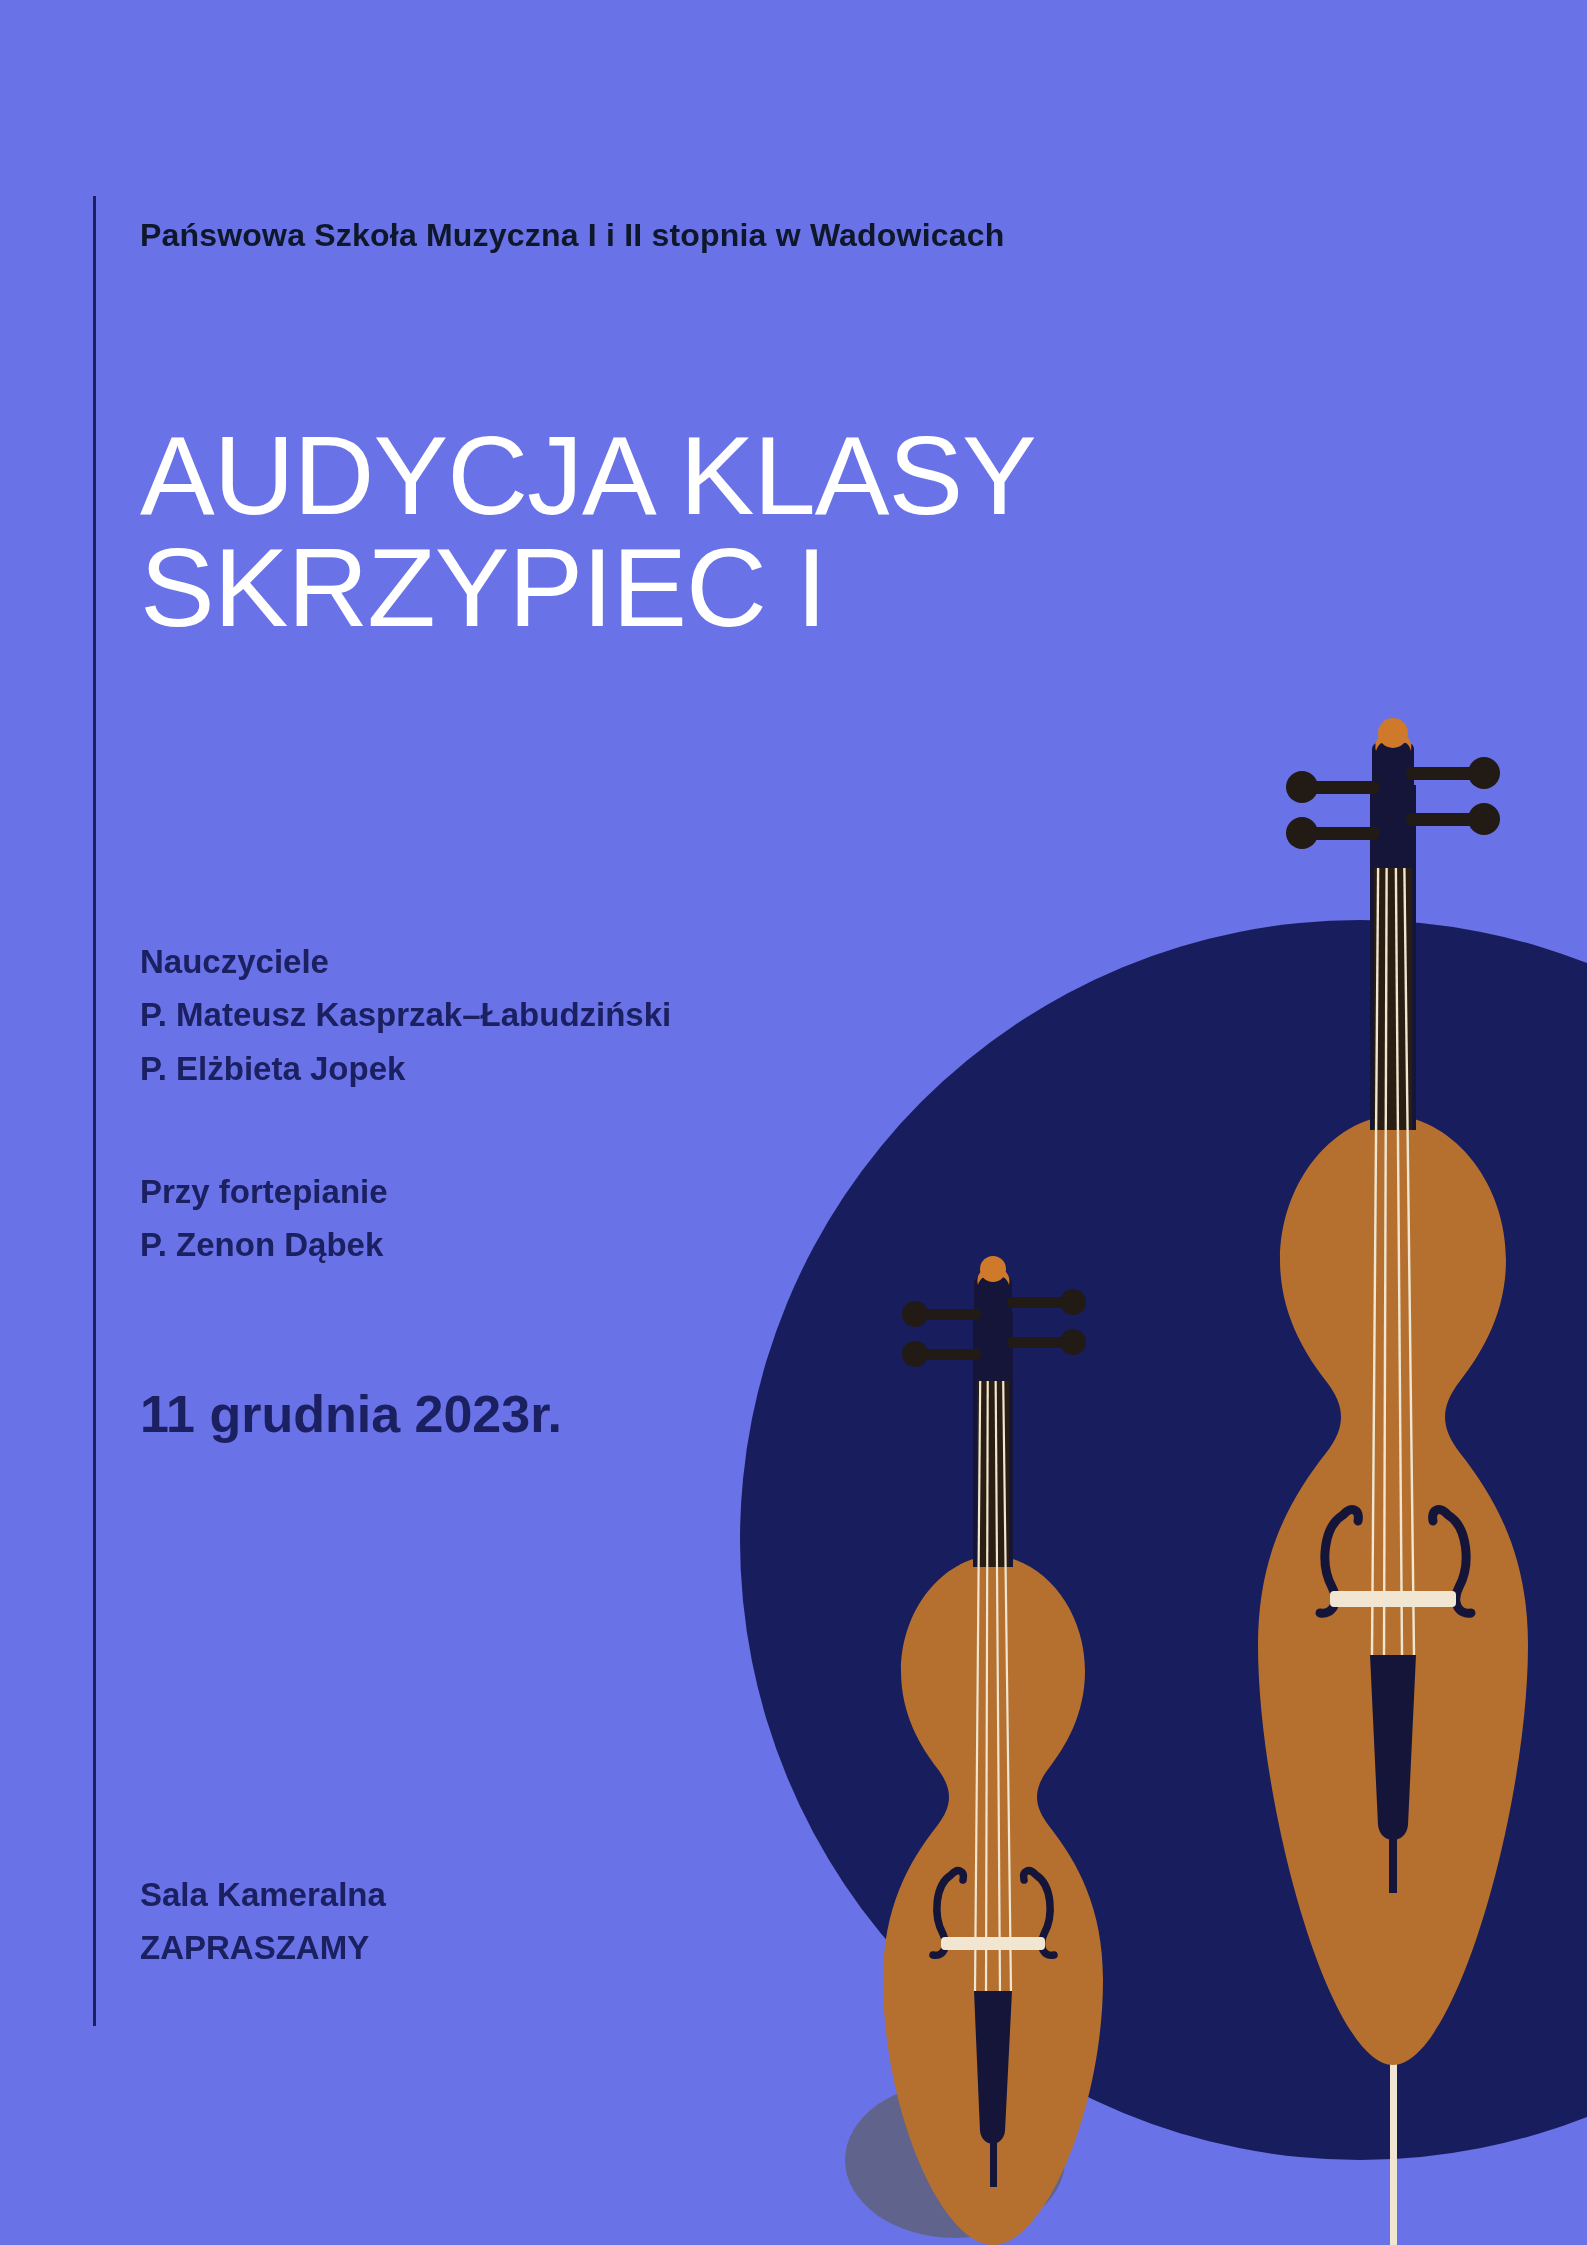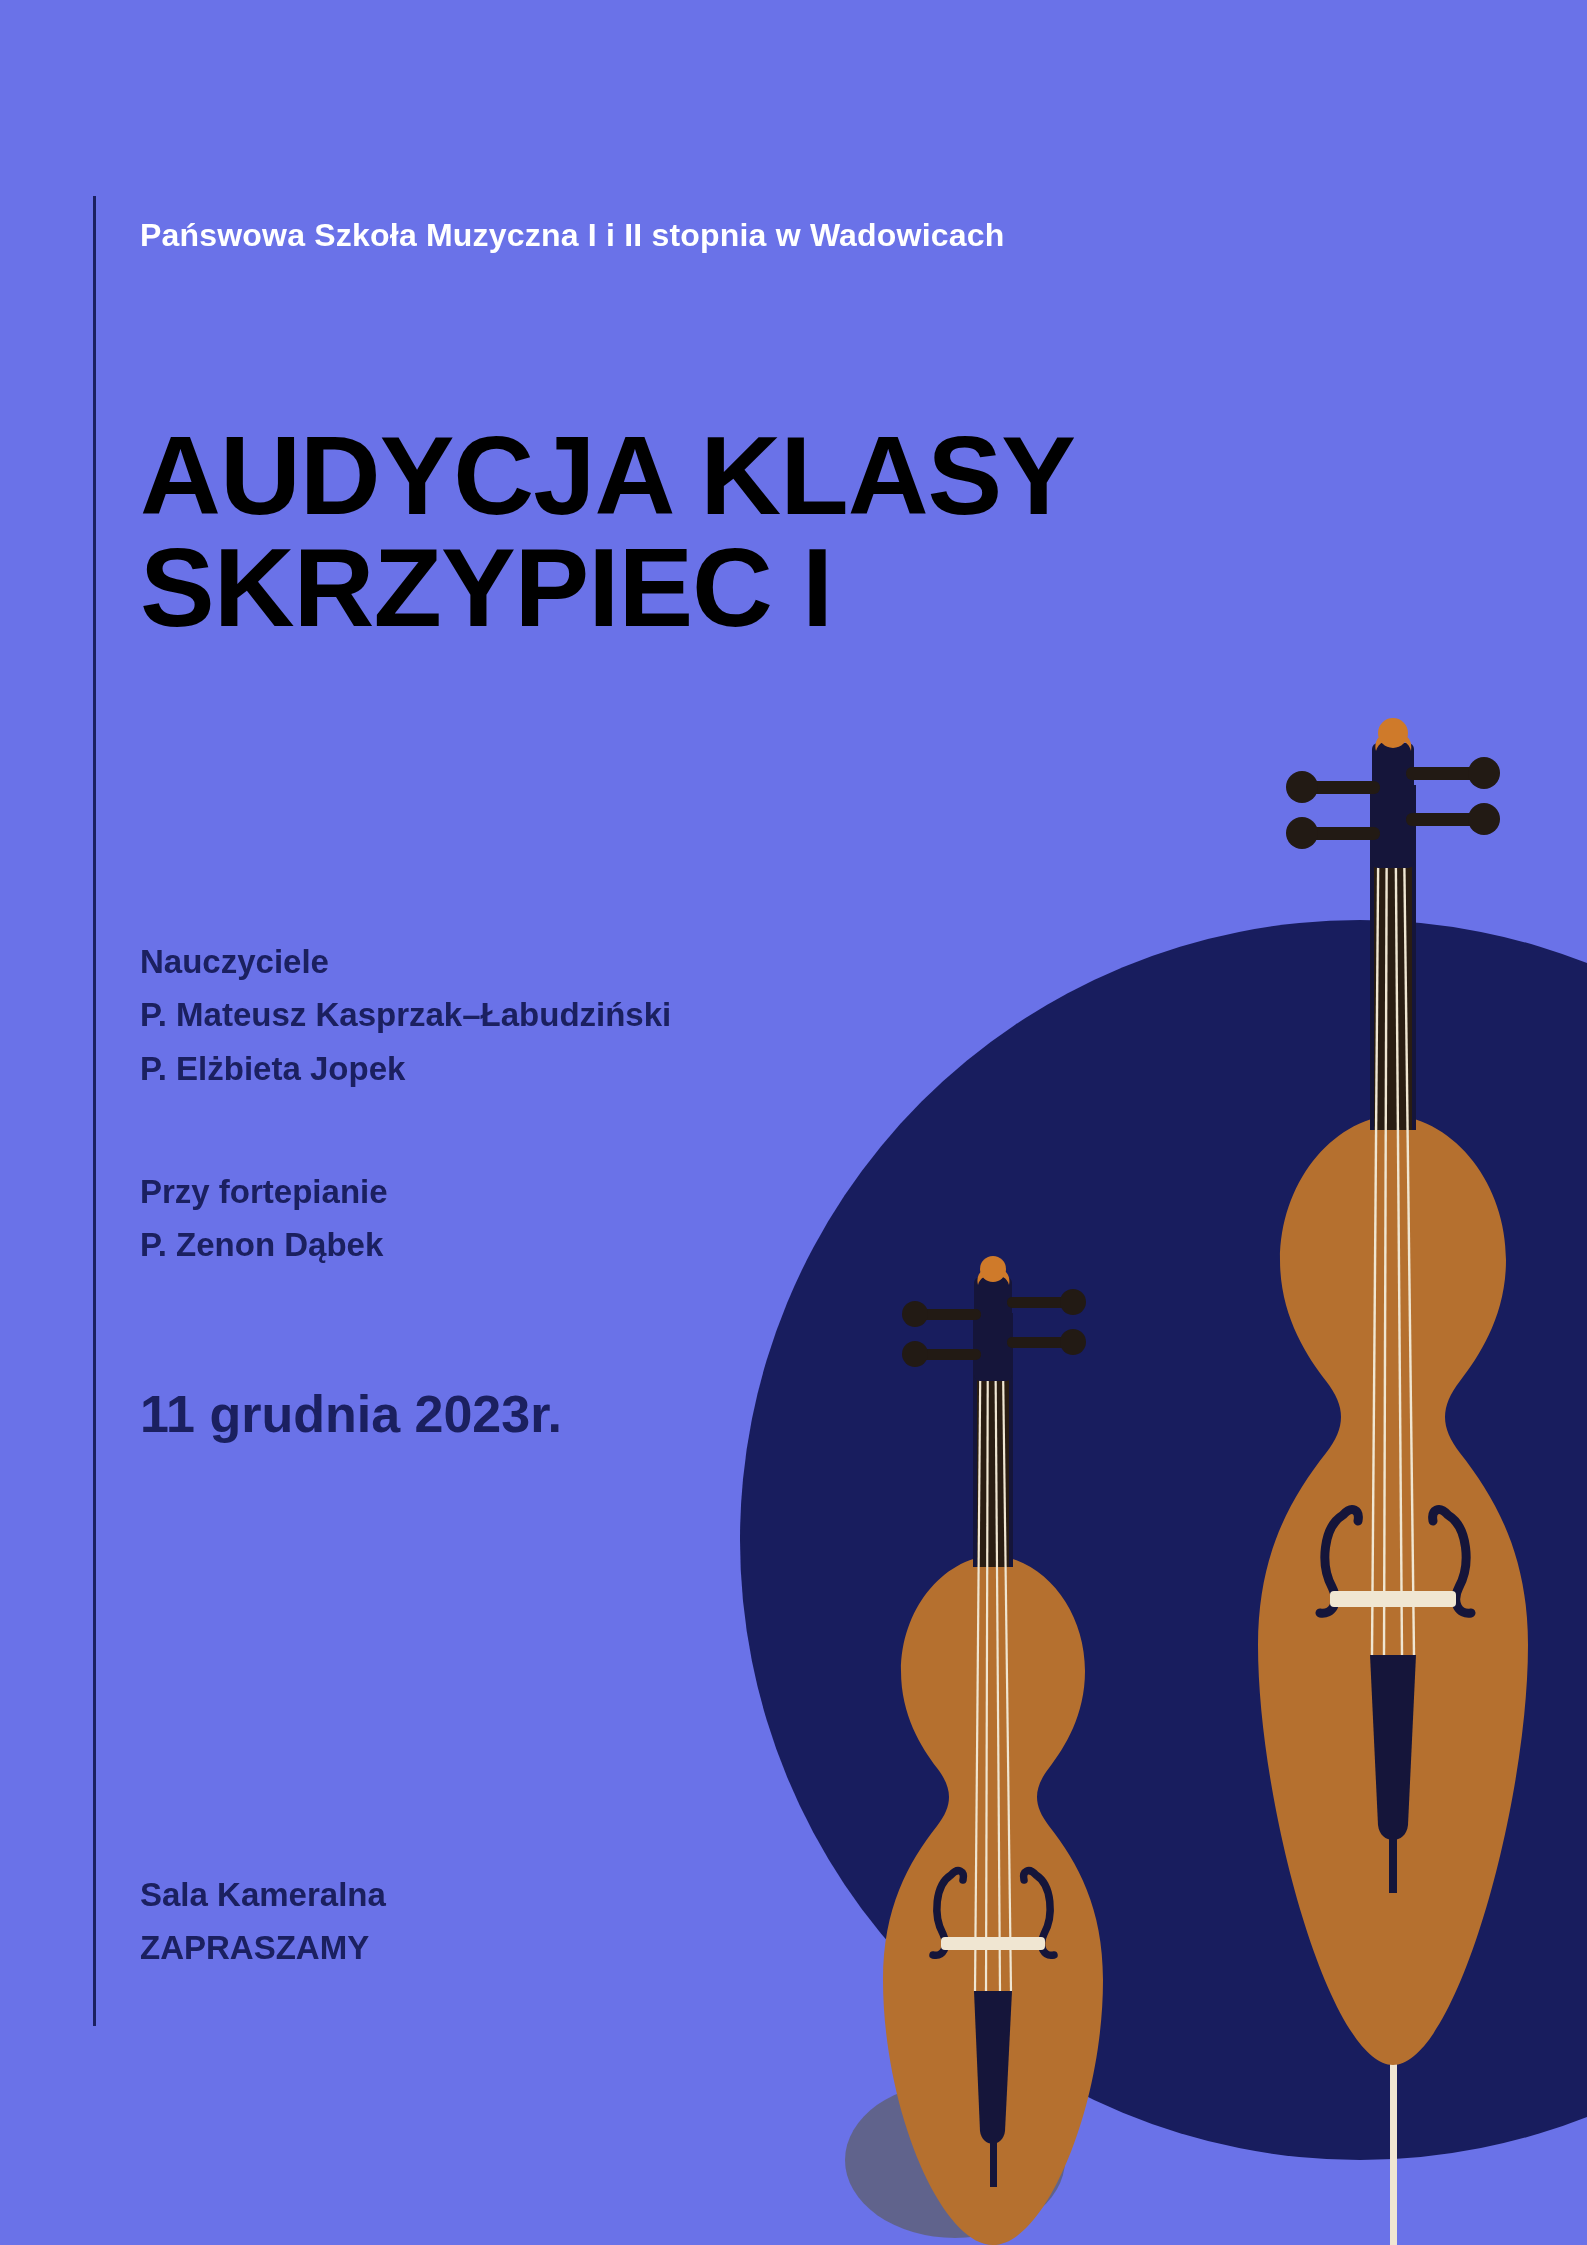--- a/index.html
+++ b/index.html
@@ -51,33 +51,33 @@
     height: 2245px;
   }
   .school {
     position: absolute;
     top: 212px;
     left: 0;
     width: 960px;
     font-size: 32px;
     font-weight: bold;
     line-height: 1.45;
-    color: #ffffff;
+    color: #0f172a;
     letter-spacing: 0.2px;
   }
   .title {
     position: absolute;
     top: 420px;
     left: 0;
     width: 1300px;
     font-size: 112px;
-    font-weight: bold;
+    font-weight: normal;
     line-height: 1.0;
     letter-spacing: -1px;
-    color: #000000;
+    color: #ffffff;
     text-transform: uppercase;
   }
   .title .tline { display: block; }
 
   .teachers {
     position: absolute;
     top: 935px;
     left: 0;
     width: 900px;
     font-size: 33px;

